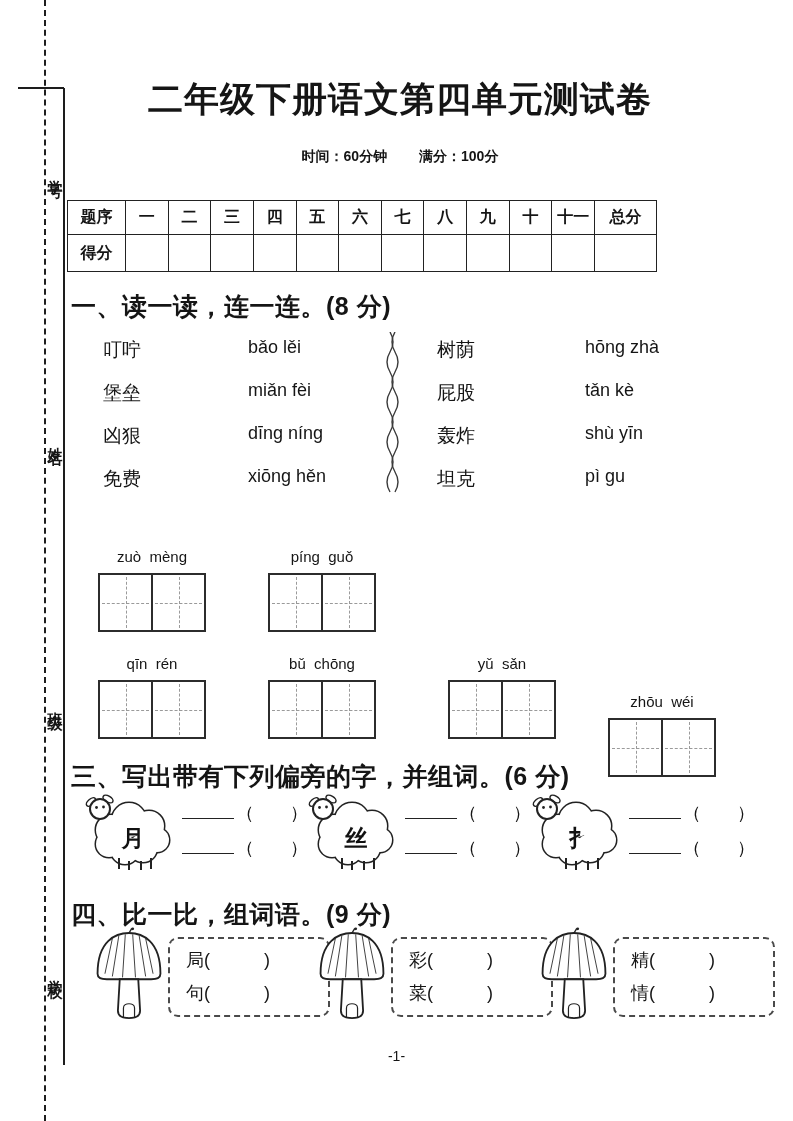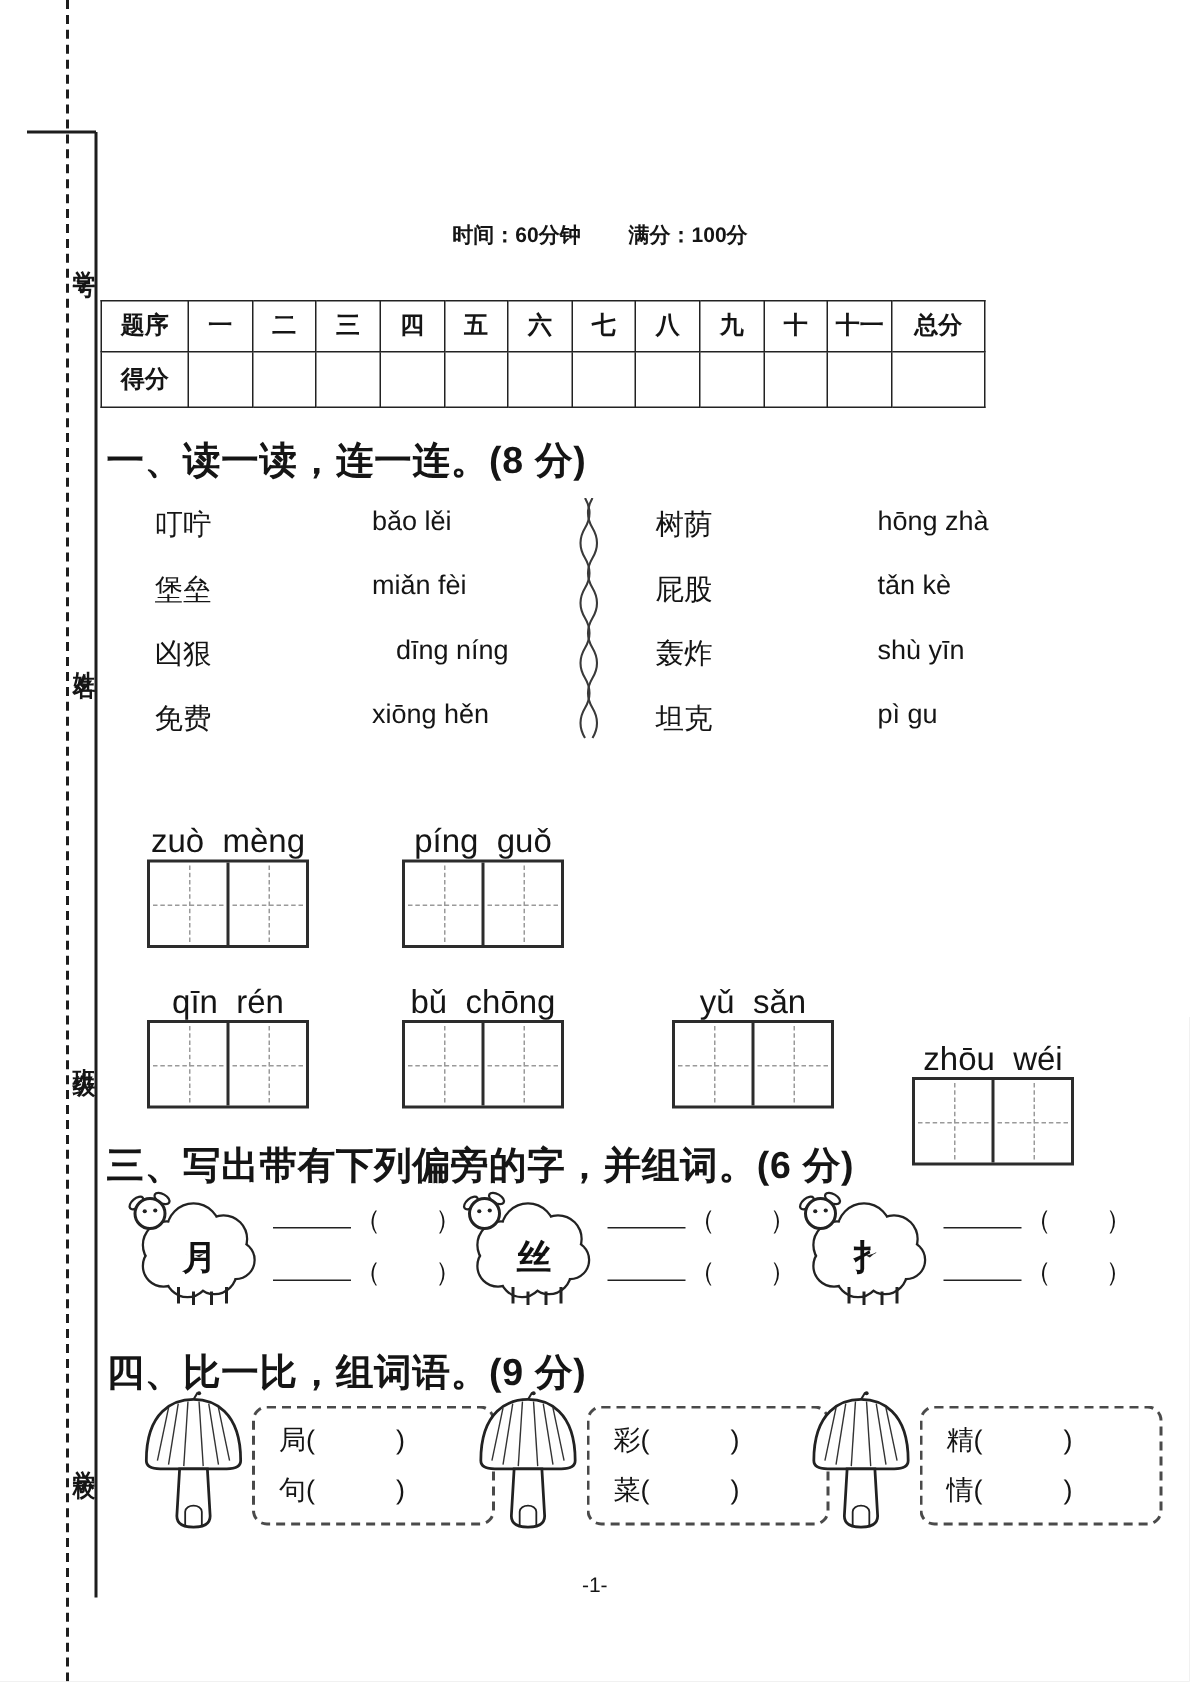--- a/index.html
+++ b/index.html
@@ -22,21 +22,21 @@
   .score-table tr:last-child td{height:36px;}
   
   .sec-heading{position:absolute;left:71px;font-size:25px;font-weight:800;letter-spacing:.5px;}
   
   .mrow{position:absolute;left:0;top:0;width:793px;height:28px;}
   .mword{position:absolute;font-size:19px;}
   .mpy{position:absolute;font-size:18px;}
   .wavy{position:absolute;left:385px;top:332px;}
   
   .py-item{position:absolute;width:108px;text-align:center;}
-  .py{font-size:22px;height:25px;white-space:pre;}
+  .py{font-size:15px;height:25px;white-space:pre;}
   .tzg{display:flex;width:108px;border:2px solid #2c2c2c;box-sizing:border-box;}
   .tzg .cell{flex:1;height:55px;position:relative;}
   .tzg .cell + .cell{border-left:2px solid #2c2c2c;}
   .tzg .cell::before{content:"";position:absolute;left:50%;top:2px;bottom:2px;border-left:1px dashed #9a9a9a;}
   .tzg .cell::after{content:"";position:absolute;top:50%;left:2px;right:2px;border-top:1px dashed #9a9a9a;}
   
   .sheep-group{position:absolute;display:flex;align-items:flex-start;}
   .blanks{margin-left:5px;padding-top:2px;}
   .blank-row{margin-top:10px;white-space:nowrap;}
   .blank-row:first-child{margin-top:6px;}
@@ -56,20 +56,21 @@
 <div class="page">
 
   <div class="cutline"></div>
   <div class="rail-tick"></div>
   <div class="rail"></div>
   <div class="mlabel" style="top:168px">学号：</div>
   <div class="mlabel" style="top:435px">姓名：</div>
   <div class="mlabel" style="top:700px">班级：</div>
   <div class="mlabel" style="top:968px">学校：</div>
 
+  <div class="title">二年级下册语文第四单元测试卷</div>
   <div class="subtitle">
     <span>时间：60分钟</span>
     <span>满分：100分</span>
   </div>
 
   <table class="score-table">
     <colgroup>
       <col style="width:58px">
         <col>
         <col>
@@ -127,21 +128,21 @@
     <span class="mpy" style="left:585px">hōng zhà</span>
   </div>
   <div class="mrow" style="top:380px">
     <span class="mword" style="left:103px">堡垒</span>
     <span class="mpy" style="left:248px">miǎn fèi</span>
     <span class="mword" style="left:437px">屁股</span>
     <span class="mpy" style="left:585px">tǎn kè</span>
   </div>
   <div class="mrow" style="top:423px">
     <span class="mword" style="left:103px">凶狠</span>
-    <span class="mpy" style="left:264px">dīng níng</span>
+    <span class="mpy" style="left:248px">dīng níng</span>
     <span class="mword" style="left:437px">轰炸</span>
     <span class="mpy" style="left:585px">shù yīn</span>
   </div>
   <div class="mrow" style="top:466px">
     <span class="mword" style="left:103px">免费</span>
     <span class="mpy" style="left:248px">xiōng hěn</span>
     <span class="mword" style="left:437px">坦克</span>
     <span class="mpy" style="left:585px">pì gu</span>
   </div>
 

